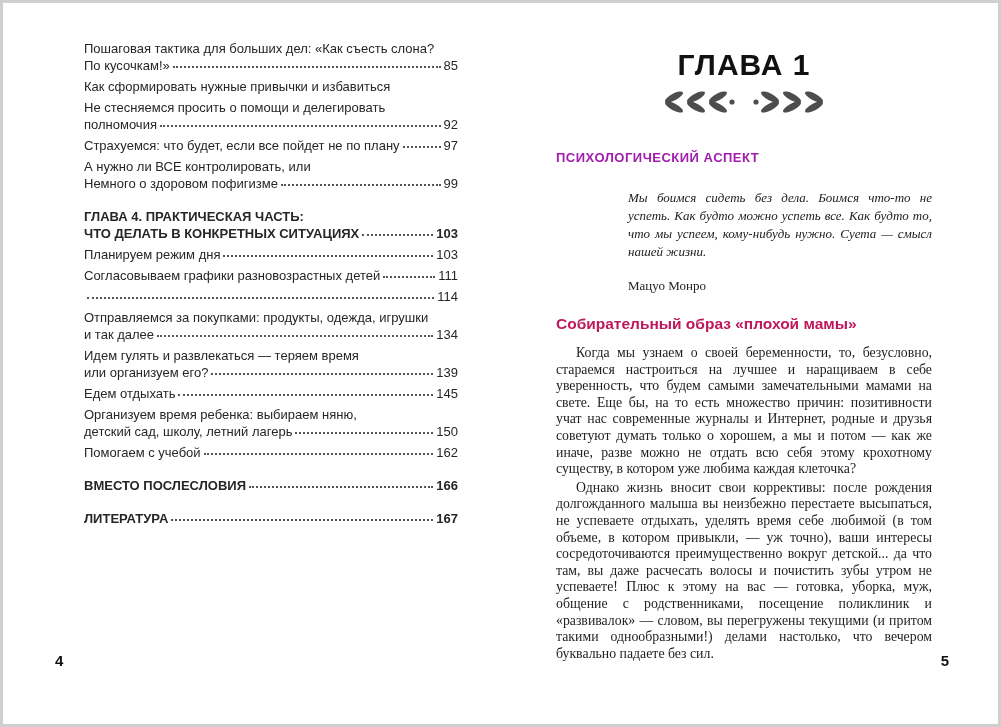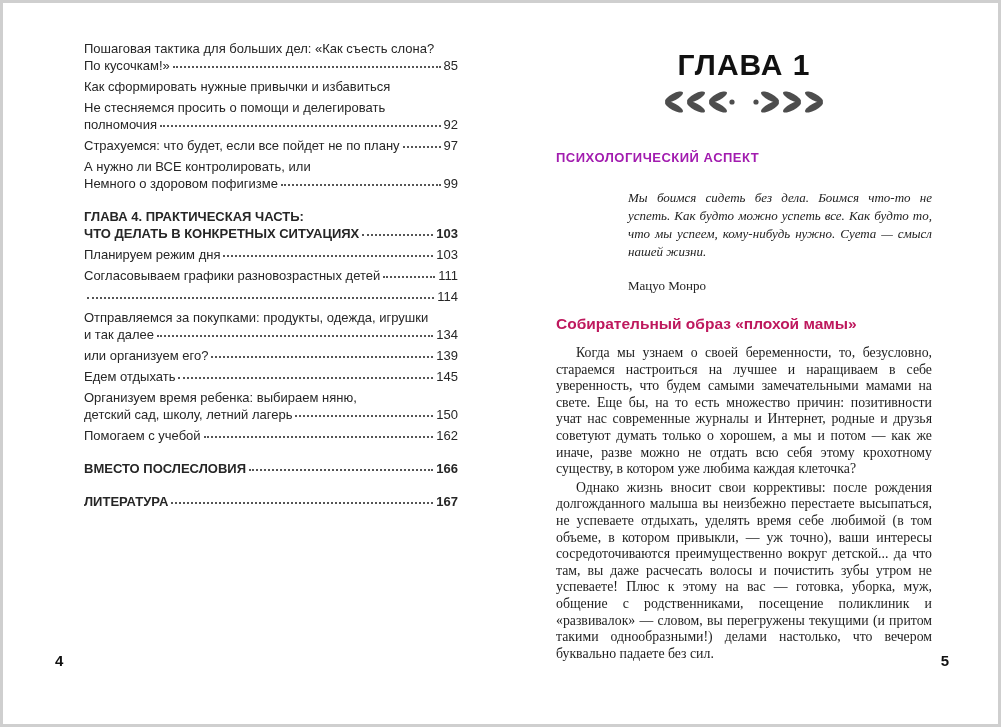--- a/index.html
+++ b/index.html
@@ -160,20 +160,21 @@
       </div>
       <div class="toc-entry">
         <div class="toc-line">Отправляемся за покупками: продукты, одежда, игрушки</div>
         <div class="toc-lastline">
           <span class="toc-text">и так далее</span>
           <span class="toc-dots"></span>
           <span class="toc-page">134</span>
         </div>
       </div>
       <div class="toc-entry">
+        <div class="toc-line">Идем гулять и развлекаться — теряем время</div>
         <div class="toc-lastline">
           <span class="toc-text">или организуем его?</span>
           <span class="toc-dots"></span>
           <span class="toc-page">139</span>
         </div>
       </div>
       <div class="toc-entry">
         <div class="toc-lastline">
           <span class="toc-text">Едем отдыхать</span>
           <span class="toc-dots"></span>

